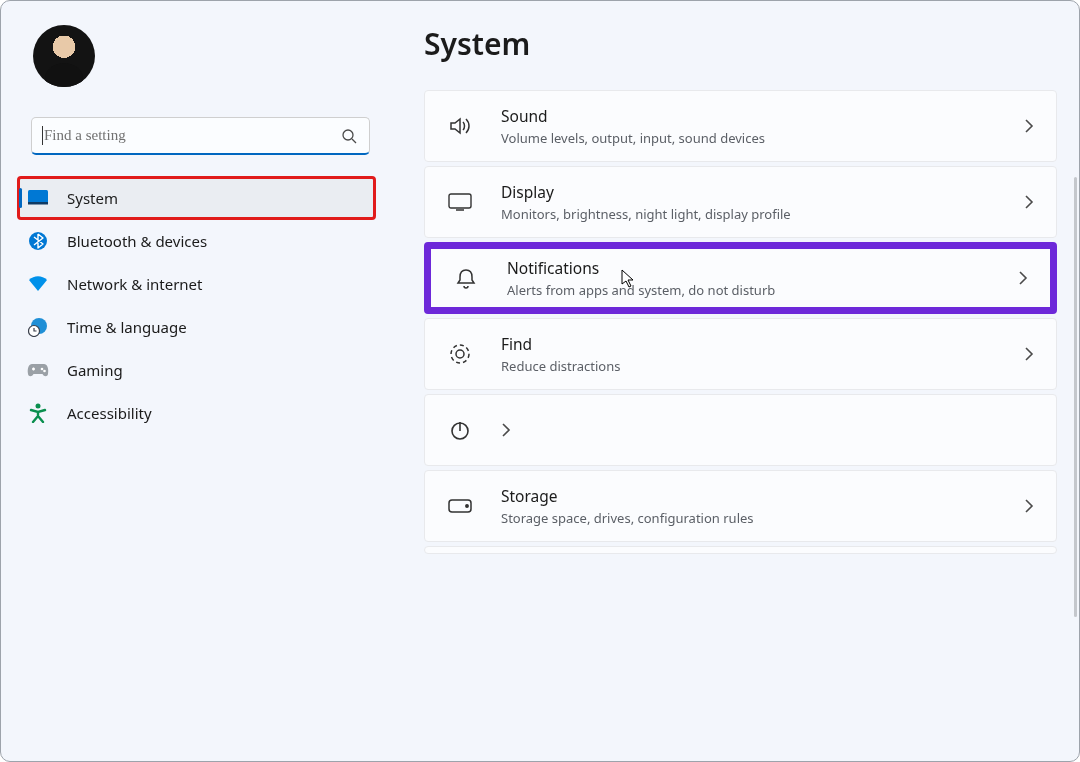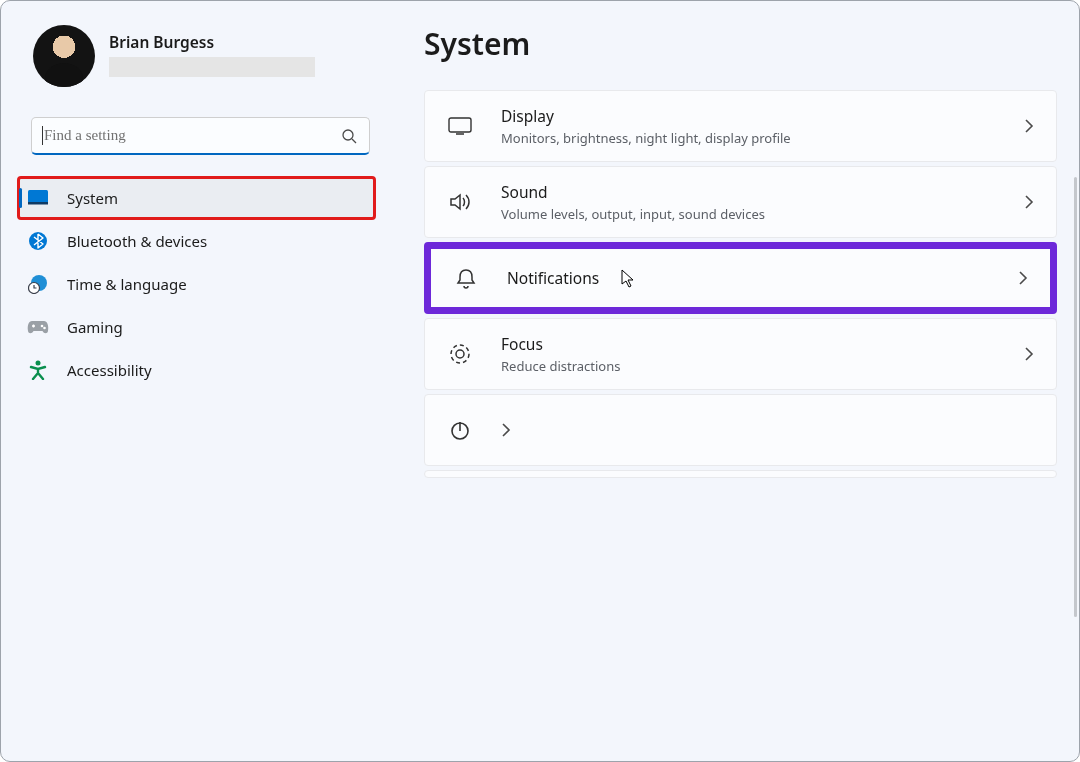--- a/index.html
+++ b/index.html
@@ -171,24 +171,20 @@
 
 <div class="window">
 
 
   <div class="body">
 
     <div class="sidebar">
 
       <div class="profile">
         <div class="avatar"></div>
-        <div class="profile-texts">
-          <div class="profile-name">Brian Burgess</div>
-          <div class="profile-sub"></div>
-        </div>
       </div>
 
       <div class="search-wrap">
         <div class="search">
           <span class="caret"></span>
           <input placeholder="Find a setting" style="">
           <span class="mag">
             <svg width="16" height="16" viewBox="0 0 16 16" fill="none" stroke="currentColor" stroke-width="1.3">
                 <circle cx="7" cy="7" r="5"></circle>
                 <line x1="11" y1="11" x2="15" y2="15"></line>
@@ -212,20 +208,28 @@
         <div class="nav-item">
           <span class="nav-icon">
             <svg width="18" height="20" viewBox="0 0 18 20">
                 <circle cx="9" cy="10" r="9" fill="#0078d4"></circle>
                 <path d="M9 3 V17 L14 13 L5 6 M9 3 L14 7 L5 14" stroke="#fff" stroke-width="1.4" fill="none" stroke-linejoin="round"></path>
               </svg>
           </span>
           <span>Bluetooth &amp; devices</span>
         </div>
 
+        <div class="nav-item">
+          <span class="nav-icon">
+            <svg width="22" height="18" viewBox="0 0 22 18">
+                <path d="M11 16 L2 5 C7 0 15 0 20 5 Z" fill="#0091ea"></path>
+              </svg>
+          </span>
+          <span>Network &amp; internet</span>
+        </div>
 
 
 
 
         <div class="nav-item">
           <span class="nav-icon">
             <svg width="20" height="20" viewBox="0 0 20 20">
                 <circle cx="11" cy="9" r="8" fill="#1f8fd6"></circle>
                 <circle cx="6" cy="14" r="5.5" fill="#fff" stroke="#3a3f4b" stroke-width="1.2"></circle>
                 <path d="M6 11 V14 H8.5" stroke="#3a3f4b" stroke-width="1.2" fill="none"></path>
@@ -260,64 +264,65 @@
       </div>
     </div>
 
     <div class="main">
       <div class="page-title">System</div>
 
       <div class="cards">
 
         <div class="card">
           <span class="card-icon">
-            <svg width="24" height="18" viewBox="0 0 24 18" fill="none" stroke="currentColor" stroke-width="1.4">
-                <rect x="1" y="1" width="22" height="14" rx="2"></rect>
-                <line x1="8" y1="17" x2="16" y2="17" stroke-width="1.6"></line>
-              </svg>
-          </span>
-          <div class="texts">
-            <div class="title">Display</div>
-            <div class="sub">Monitors, brightness, night light, display profile</div>
-          </div>
-          <span class="chev">
-              <svg width="10" height="16" viewBox="0 0 10 16" fill="none" stroke="currentColor" stroke-width="1.6">
-                <path d="M2 2 L8 8 L2 14"></path>
-              </svg>
-            </span>
-        </div>
-
-        <div class="card">
-          <span class="card-icon">
             <svg width="24" height="20" viewBox="0 0 24 20" fill="none" stroke="currentColor" stroke-width="1.5">
                 <path d="M3 7 H7 L12 3 V17 L7 13 H3 Z" fill="none"></path>
                 <path d="M15 6 C17 8 17 12 15 14"></path>
                 <path d="M18 3 C22 7 22 13 18 17"></path>
               </svg>
           </span>
           <div class="texts">
             <div class="title">Sound</div>
             <div class="sub">Volume levels, output, input, sound devices</div>
           </div>
           <span class="chev">
               <svg width="10" height="16" viewBox="0 0 10 16" fill="none" stroke="currentColor" stroke-width="1.6">
                 <path d="M2 2 L8 8 L2 14"></path>
               </svg>
             </span>
         </div>
 
+        <div class="card">
+          <span class="card-icon">
+            <svg width="24" height="18" viewBox="0 0 24 18" fill="none" stroke="currentColor" stroke-width="1.4">
+                <rect x="1" y="1" width="22" height="14" rx="2"></rect>
+                <line x1="8" y1="17" x2="16" y2="17" stroke-width="1.6"></line>
+              </svg>
+          </span>
+          <div class="texts">
+            <div class="title">Display</div>
+            <div class="sub">Monitors, brightness, night light, display profile</div>
+          </div>
+          <span class="chev">
+              <svg width="10" height="16" viewBox="0 0 10 16" fill="none" stroke="currentColor" stroke-width="1.6">
+                <path d="M2 2 L8 8 L2 14"></path>
+              </svg>
+            </span>
+        </div>
+
         <div class="card highlight-red" style="position:relative">
           <span class="card-icon">
             <svg width="22" height="22" viewBox="0 0 22 22" fill="none" stroke="currentColor" stroke-width="1.5">
                 <path d="M11 3 C7 3 5 6 5 10 V13 L3 16 H19 L17 13 V10 C17 6 15 3 11 3 Z"></path>
                 <path d="M9 19 C9 20 10 21 11 21 C12 21 13 20 13 19"></path>
               </svg>
           </span>
           <div class="texts">
             <div class="title">Notifications</div>
+            <div class="sub">Alerts from apps and system, do not disturb</div>
           </div>
           <span class="chev">
               <svg width="10" height="16" viewBox="0 0 10 16" fill="none" stroke="currentColor" stroke-width="1.6">
                 <path d="M2 2 L8 8 L2 14"></path>
               </svg>
             </span>
           <span class="cursor" style="left:190px; top:20px;">
             <svg width="14" height="20" viewBox="0 0 14 20">
                 <path d="M1 1 L1 15 L5 12 L8 18 L10 17 L7 11 L12 11 Z" fill="#fff" stroke="#000" stroke-width="1"></path>
               </svg>
@@ -325,21 +330,21 @@
         </div>
 
         <div class="card">
           <span class="card-icon">
             <svg width="22" height="22" viewBox="0 0 22 22" fill="none" stroke="currentColor" stroke-width="1.5">
                 <circle cx="11" cy="11" r="9" stroke-dasharray="4 3"></circle>
                 <circle cx="11" cy="11" r="4"></circle>
               </svg>
           </span>
           <div class="texts">
-            <div class="title">Focus</div>
+            <div class="title">Find</div>
             <div class="sub">Reduce distractions</div>
           </div>
           <span class="chev">
               <svg width="10" height="16" viewBox="0 0 10 16" fill="none" stroke="currentColor" stroke-width="1.6">
                 <path d="M2 2 L8 8 L2 14"></path>
               </svg>
             </span>
         </div>
 
         <div class="card">
@@ -349,20 +354,37 @@
                 <line x1="11" y1="3" x2="11" y2="12"></line>
               </svg>
           </span>
           <span class="chev">
               <svg width="10" height="16" viewBox="0 0 10 16" fill="none" stroke="currentColor" stroke-width="1.6">
                 <path d="M2 2 L8 8 L2 14"></path>
               </svg>
             </span>
         </div>
 
+        <div class="card">
+          <span class="card-icon">
+            <svg width="24" height="14" viewBox="0 0 24 14" fill="none" stroke="currentColor" stroke-width="1.5">
+                <rect x="1" y="1" width="22" height="12" rx="3"></rect>
+                <circle cx="19" cy="7" r="1.2" fill="currentColor"></circle>
+              </svg>
+          </span>
+          <div class="texts">
+            <div class="title">Storage</div>
+            <div class="sub">Storage space, drives, configuration rules</div>
+          </div>
+          <span class="chev">
+              <svg width="10" height="16" viewBox="0 0 10 16" fill="none" stroke="currentColor" stroke-width="1.6">
+                <path d="M2 2 L8 8 L2 14"></path>
+              </svg>
+            </span>
+        </div>
 
         <div class="card" style="height:8px;padding:0;"></div>
 
       </div>
     </div>
   </div>
 
   <div class="fake-scroll"></div>
 
 </div>

